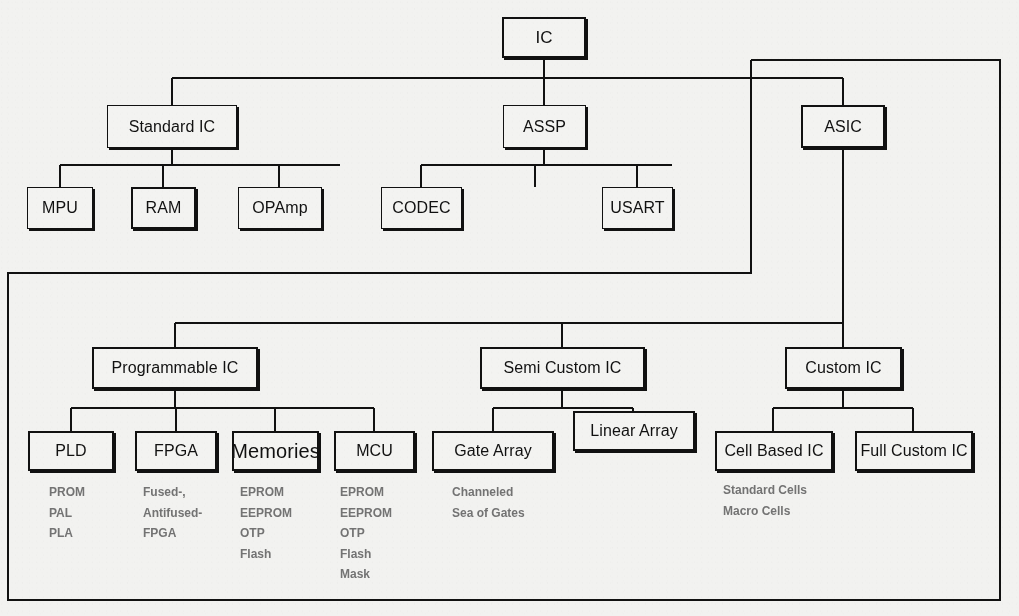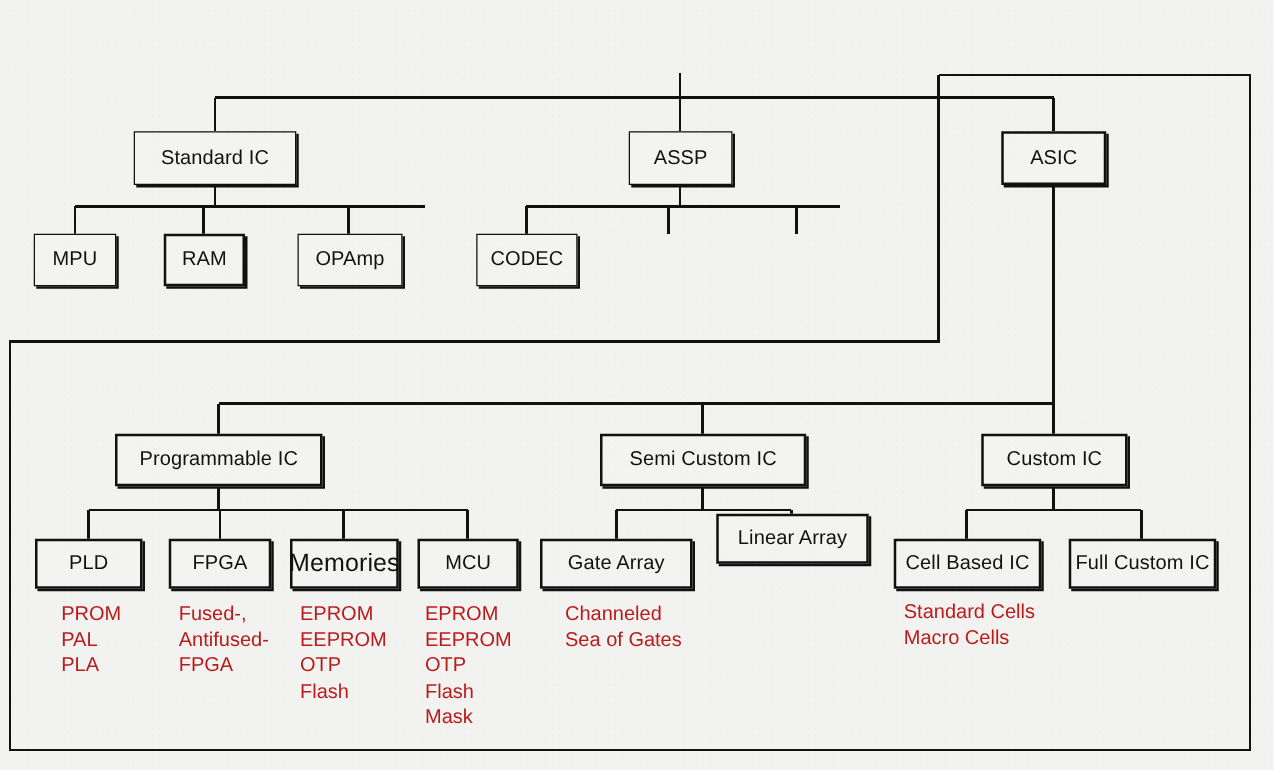--- a/index.html
+++ b/index.html
@@ -34,24 +34,25 @@
     justify-content: center;
   }
   .node-label {
     color: #111111;
     white-space: nowrap;
     letter-spacing: 0.1px;
     line-height: 1;
   }
   .leaf-list {
     position: absolute;
-    color: #b91c1c;
+    color: #737373;
     white-space: pre;
     line-height: 20.5px;
-    font-size: 16px;
+    font-size: 12px;
+    font-weight: bold;
   }
   .grain {
     position: absolute;
     top: 0; left: 0;
     width: 1019px;
     height: 616px;
     pointer-events: none;
     opacity: 0.5;
     background-image:
       radial-gradient(circle at 20% 30%, rgba(0,0,0,0.025) 0.5px, transparent 1px),
@@ -107,20 +108,23 @@
       <line x1="493" y1="408" x2="493" y2="431" stroke-width="2.2"></line>
       <line x1="633" y1="408" x2="633" y2="431" stroke-width="2.2"></line>
 
       <line x1="843" y1="389" x2="843" y2="408" stroke-width="2.2"></line>
       <line x1="773" y1="408" x2="913" y2="408" stroke-width="2.2"></line>
       <line x1="773" y1="408" x2="773" y2="431" stroke-width="2.2"></line>
       <line x1="913" y1="408" x2="913" y2="431" stroke-width="2.2"></line>
     </g>
   </svg>
 
+  <div class="node-box" style="left:502px; top:17px; width:84px; height:41px; border-width:2.5px;">
+    <span class="node-label" style="font-size:17px;">IC</span>
+  </div>
 
   <div class="node-box" style="left:107px; top:105px; width:130px; height:43px; border-width:1.6px;">
     <span class="node-label" style="font-size:16px;">Standard IC</span>
   </div>
 
   <div class="node-box" style="left:503px; top:105px; width:83px; height:43px; border-width:1.6px;">
     <span class="node-label" style="font-size:16px;">ASSP</span>
   </div>
 
   <div class="node-box" style="left:801px; top:105px; width:84px; height:43px; border-width:2.5px;">
@@ -132,20 +136,23 @@
   </div>
   <div class="node-box" style="left:27px; top:187px; width:66px; height:42px; border-width:1.6px;">
     <span class="node-label" style="font-size:16px;">MPU</span>
   </div>
   <div class="node-box" style="left:238px; top:187px; width:84px; height:42px; border-width:1.6px;">
     <span class="node-label" style="font-size:16px;">OPAmp</span>
   </div>
 
   <div class="node-box" style="left:381px; top:187px; width:81px; height:42px; border-width:1.6px;">
     <span class="node-label" style="font-size:16px;">CODEC</span>
+  </div>
+  <div class="node-box" style="left:602px; top:187px; width:71px; height:42px; border-width:1.6px;">
+    <span class="node-label" style="font-size:16px;">USART</span>
   </div>
 
   <div class="node-box" style="left:92px; top:347px; width:166px; height:42px; border-width:2.5px;">
     <span class="node-label" style="font-size:16px;">Programmable IC</span>
   </div>
   <div class="node-box" style="left:480px; top:347px; width:165px; height:42px; border-width:2.5px;">
     <span class="node-label" style="font-size:16px;">Semi Custom IC</span>
   </div>
   <div class="node-box" style="left:785px; top:347px; width:117px; height:42px; border-width:2.5px;align-items:center;">
     <span class="node-label" style="font-size:16px;">Custom IC</span>

